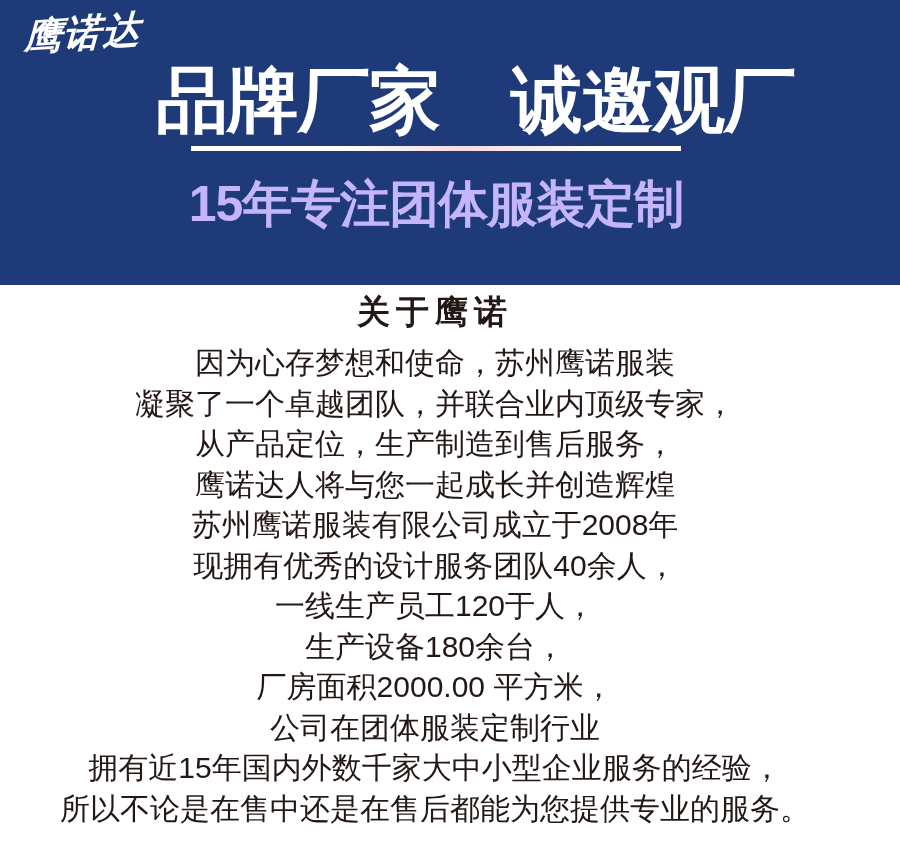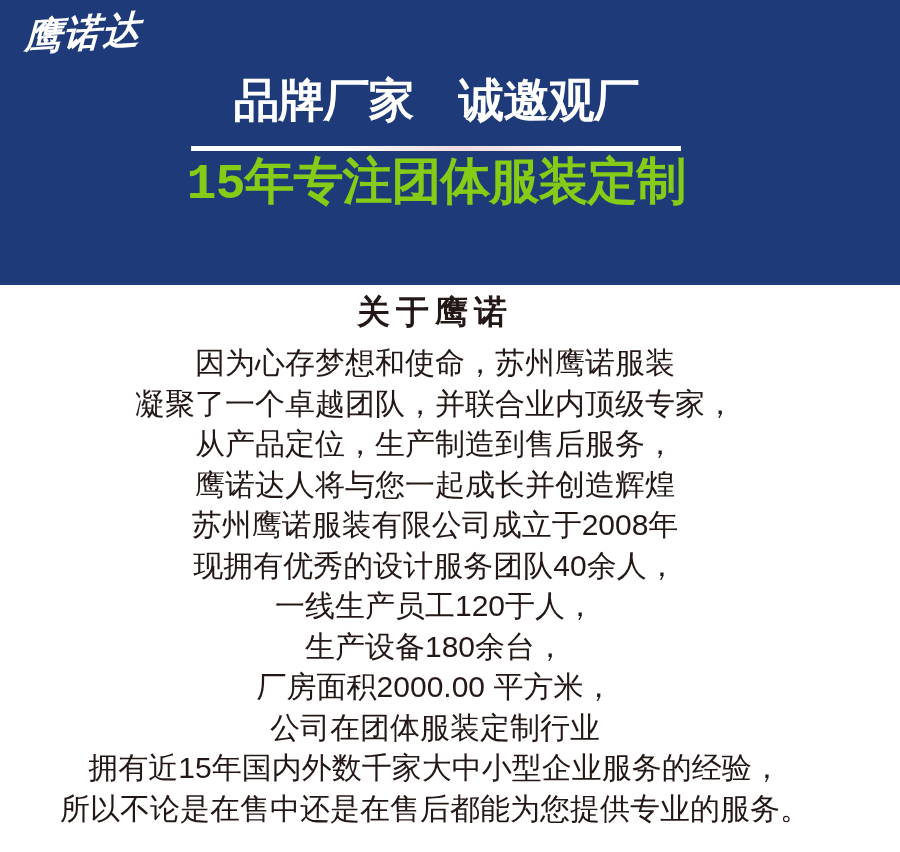--- a/index.html
+++ b/index.html
@@ -40,41 +40,40 @@
   }
   .banner-inner {
     width: 560px;
     margin: 0 auto;
     transform: translateX(-14px);
     text-align: center;
   }
   .banner-title {
     margin: 0;
     color: #ffffff;
-    font-size: 46px;
+    font-size: 72px;
     line-height: 76px;
     font-weight: bold;
     letter-spacing: -1px;
     white-space: nowrap;
   }
   .banner-divider {
     width: 490px;
     height: 5px;
     margin: 8px auto 0 auto;
     background: linear-gradient(90deg, #ffffff 0%, #ffffff 30%, #f3dce2 55%, #ffffff 85%, #ffffff 100%);
   }
   .banner-subtitle {
-    margin: 7px 0 0 0;
-    color: #84cc16;
+    margin: 26px 0 0 0;
+    color: #c4b5fd;
     font-size: 50px;
     line-height: 54px;
     font-weight: bold;
     letter-spacing: -1px;
     white-space: nowrap;
-    font-family: Liberation Mono, monospace;
   }
 
   
   .about {
     box-sizing: border-box;
     padding-top: 9px;
     text-align: center;
     transform: translateX(-15px);
   }
   .about-heading {

